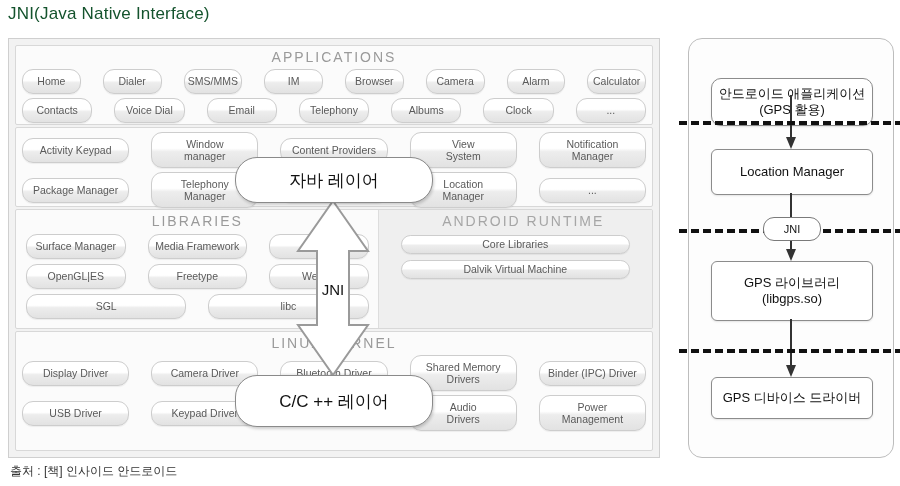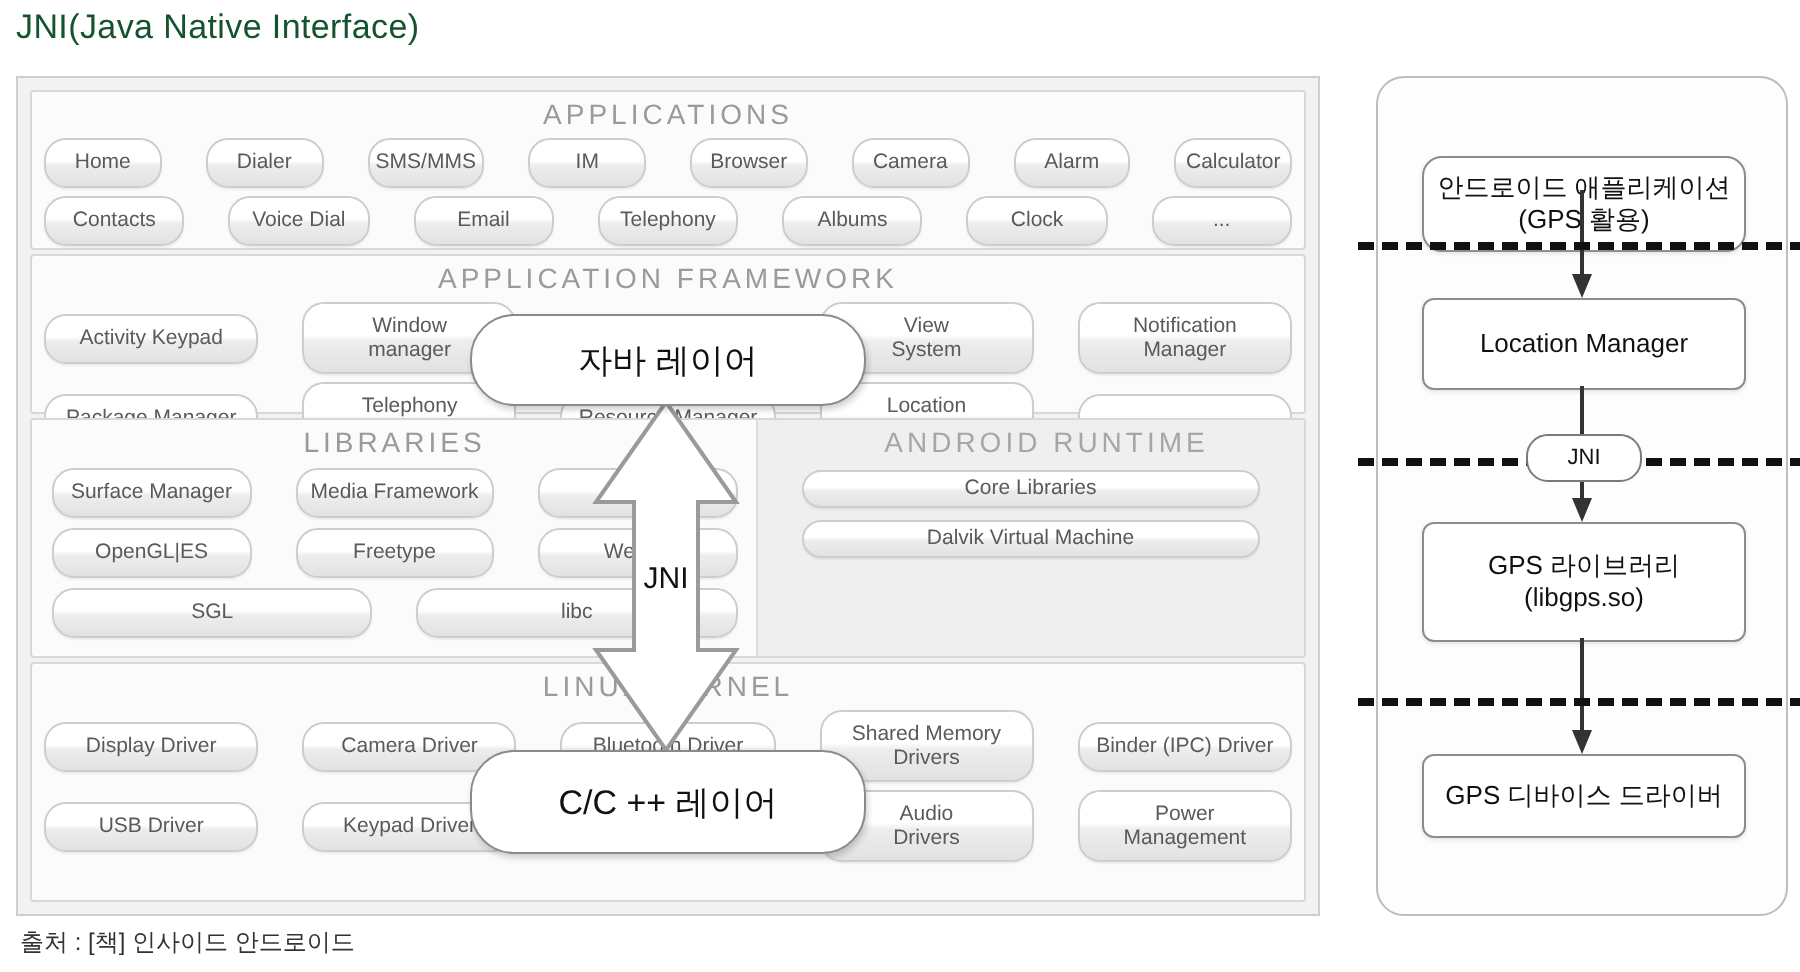--- a/index.html
+++ b/index.html
@@ -149,21 +149,20 @@
       <div class="pill">Voice Dial</div>
       <div class="pill">Email</div>
       <div class="pill">Telephony</div>
       <div class="pill">Albums</div>
       <div class="pill">Clock</div>
       <div class="pill">...</div>
     </div>
   </div>
 
   <div class="layer" id="layer-framework">
-    <div class="layer-title">APPLICATION FRAMEWORK</div>
     <div class="row">
       <div class="pill">Activity Keypad</div>
       <div class="pill">Window
 manager</div>
       <div class="pill">Content Providers</div>
       <div class="pill">View
 System</div>
       <div class="pill">Notification
 Manager</div>
     </div>

